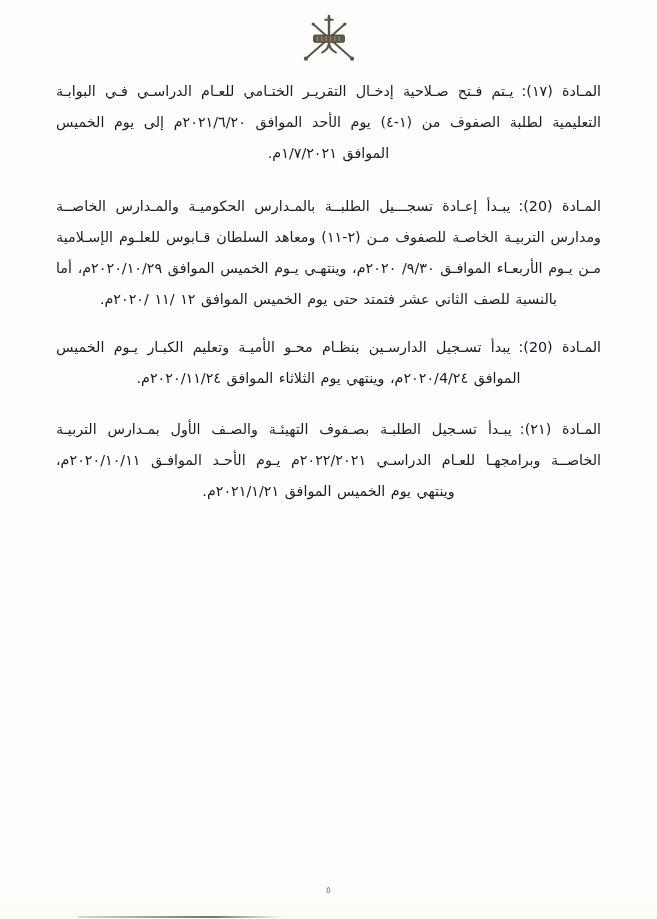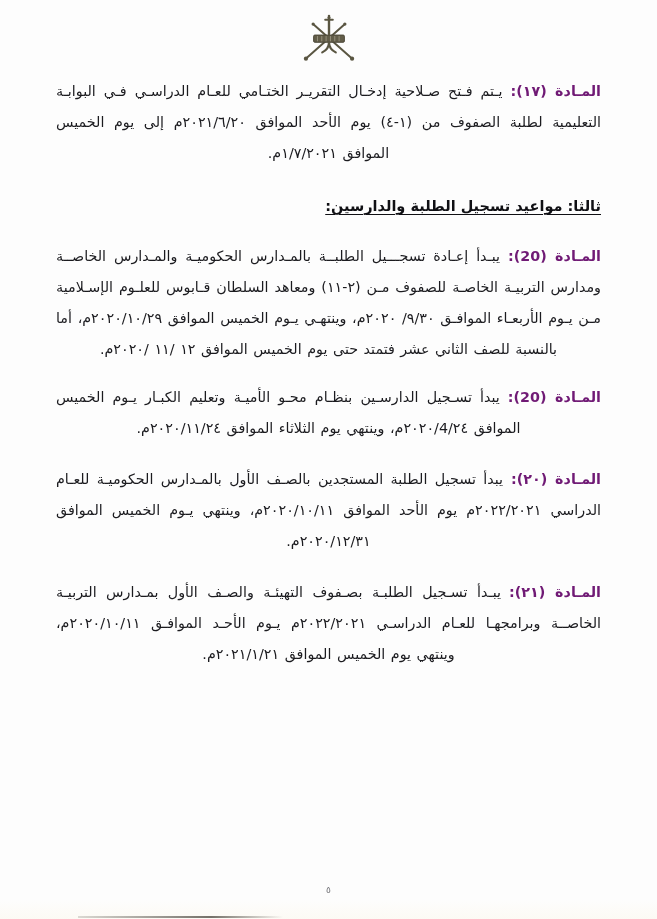--- a/index.html
+++ b/index.html
@@ -55,22 +55,22 @@
     text-align: justify;
     text-align-last: center;
     font-size: 14.3px;
     line-height: 31px;
     letter-spacing: 0.1px;
     word-spacing: 1px;
     color: #1b1b1f;
     margin: 0 0 15px 0;
   }
   .article .lbl {
-    font-weight: bold;
-    color: #701a75;
+    font-weight: normal;
+    color: #0f172a;
     letter-spacing: 0.6px;
     margin-left: 8px;
   }
 
   
   .a17 { margin-bottom: 22px; }
   .a18 { margin-bottom: 17px; }
   .a19 { margin-bottom: 20px; }
   .a20 { margin-bottom: 20px; }
   .a21 { margin-bottom: 22px; }
@@ -160,27 +160,25 @@
 
       <path d="M60 63 C 60 74, 54 80, 46 84" fill="none" stroke="#4d4833" stroke-width="4.6" stroke-linecap="round"></path>
       <path d="M60 63 C 60 74, 66 80, 74 84" fill="none" stroke="#4d4833" stroke-width="4.6" stroke-linecap="round"></path>
     </svg>
   </div>
 
   <div class="body-area">
 
     <p class="article a17"><span class="lbl">المـادة (١٧):</span><span>يـتم فـتح صـلاحية إدخـال التقريـر الختـامي للعـام الدراسـي فـي البوابـة التعليمية لطلبة الصفوف من (١-٤) يوم الأحد الموافق ٢٠٢١/٦/٢٠م إلى يوم الخميس الموافق ١/٧/٢٠٢١م.</span></p>
 
-    <h2 class="section-heading"><span class="u">ثالثا: مواعيد تسجيل الطلبة والدارسين:</span></h2>
 
     <p class="article a18"><span class="lbl">المـادة (20):</span><span>يبـدأ إعـادة تسجـــيل الطلبــة بالمـدارس الحكوميـة والمـدارس الخاصــة ومدارس التربيـة الخاصـة للصفوف مـن (٢-١١) ومعاهد السلطان قـابوس للعلـوم الإسـلامية مـن يـوم الأربعـاء الموافـق ٩/٣٠/ ٢٠٢٠م، وينتهـي يـوم الخميس الموافق ٢٠٢٠/١٠/٢٩م، أما بالنسبة للصف الثاني عشر فتمتد حتى يوم الخميس الموافق ١٢ /١١ /٢٠٢٠م.</span></p>
 
     <p class="article a19"><span class="lbl">المـادة (20):</span><span>يبدأ تسـجيل الدارسـين بنظـام محـو الأميـة وتعليم الكبـار يـوم الخميس الموافق ٢٠٢٠/4/٢٤م، وينتهي يوم الثلاثاء الموافق ٢٠٢٠/١١/٢٤م.</span></p>
 
-    <p class="article a20"><span class="lbl">المـادة (٢٠):</span><span>يبدأ تسجيل الطلبة المستجدين بالصـف الأول بالمـدارس الحكوميـة للعـام الدراسي ٢٠٢٢/٢٠٢١م يوم الأحد الموافق ٢٠٢٠/١٠/١١م، وينتهي يـوم الخميس الموافق ٢٠٢٠/١٢/٣١م.</span></p>
 
     <p class="article a21"><span class="lbl">المـادة (٢١):</span><span>يبـدأ تسـجيل الطلبـة بصـفوف التهيئـة والصـف الأول بمـدارس التربيـة الخاصــة وبرامجهـا للعـام الدراسـي ٢٠٢٢/٢٠٢١م يـوم الأحـد الموافـق ٢٠٢٠/١٠/١١م، وينتهي يوم الخميس الموافق ٢٠٢١/١/٢١م.</span></p>
 
 
   </div>
 
   <div class="page-number">٥</div>
 
   <div class="warm-tint"></div>
   <div class="edge-line"></div>

